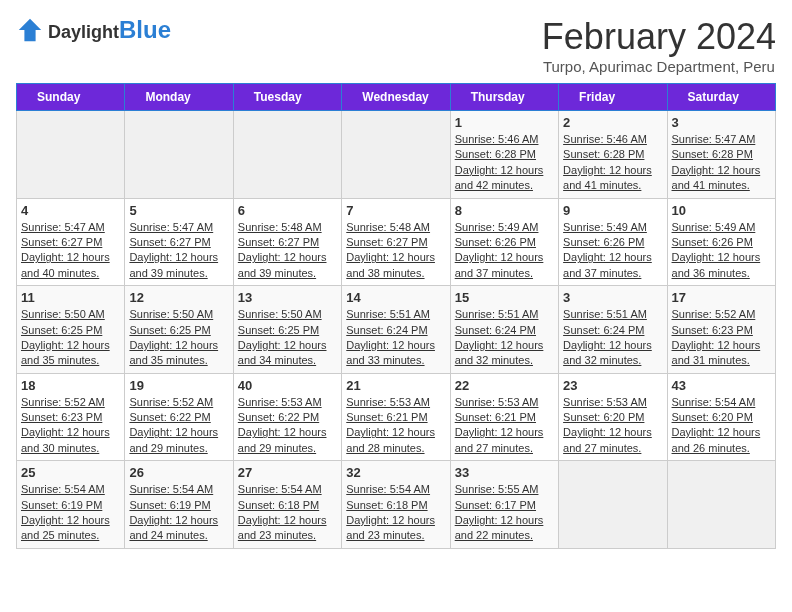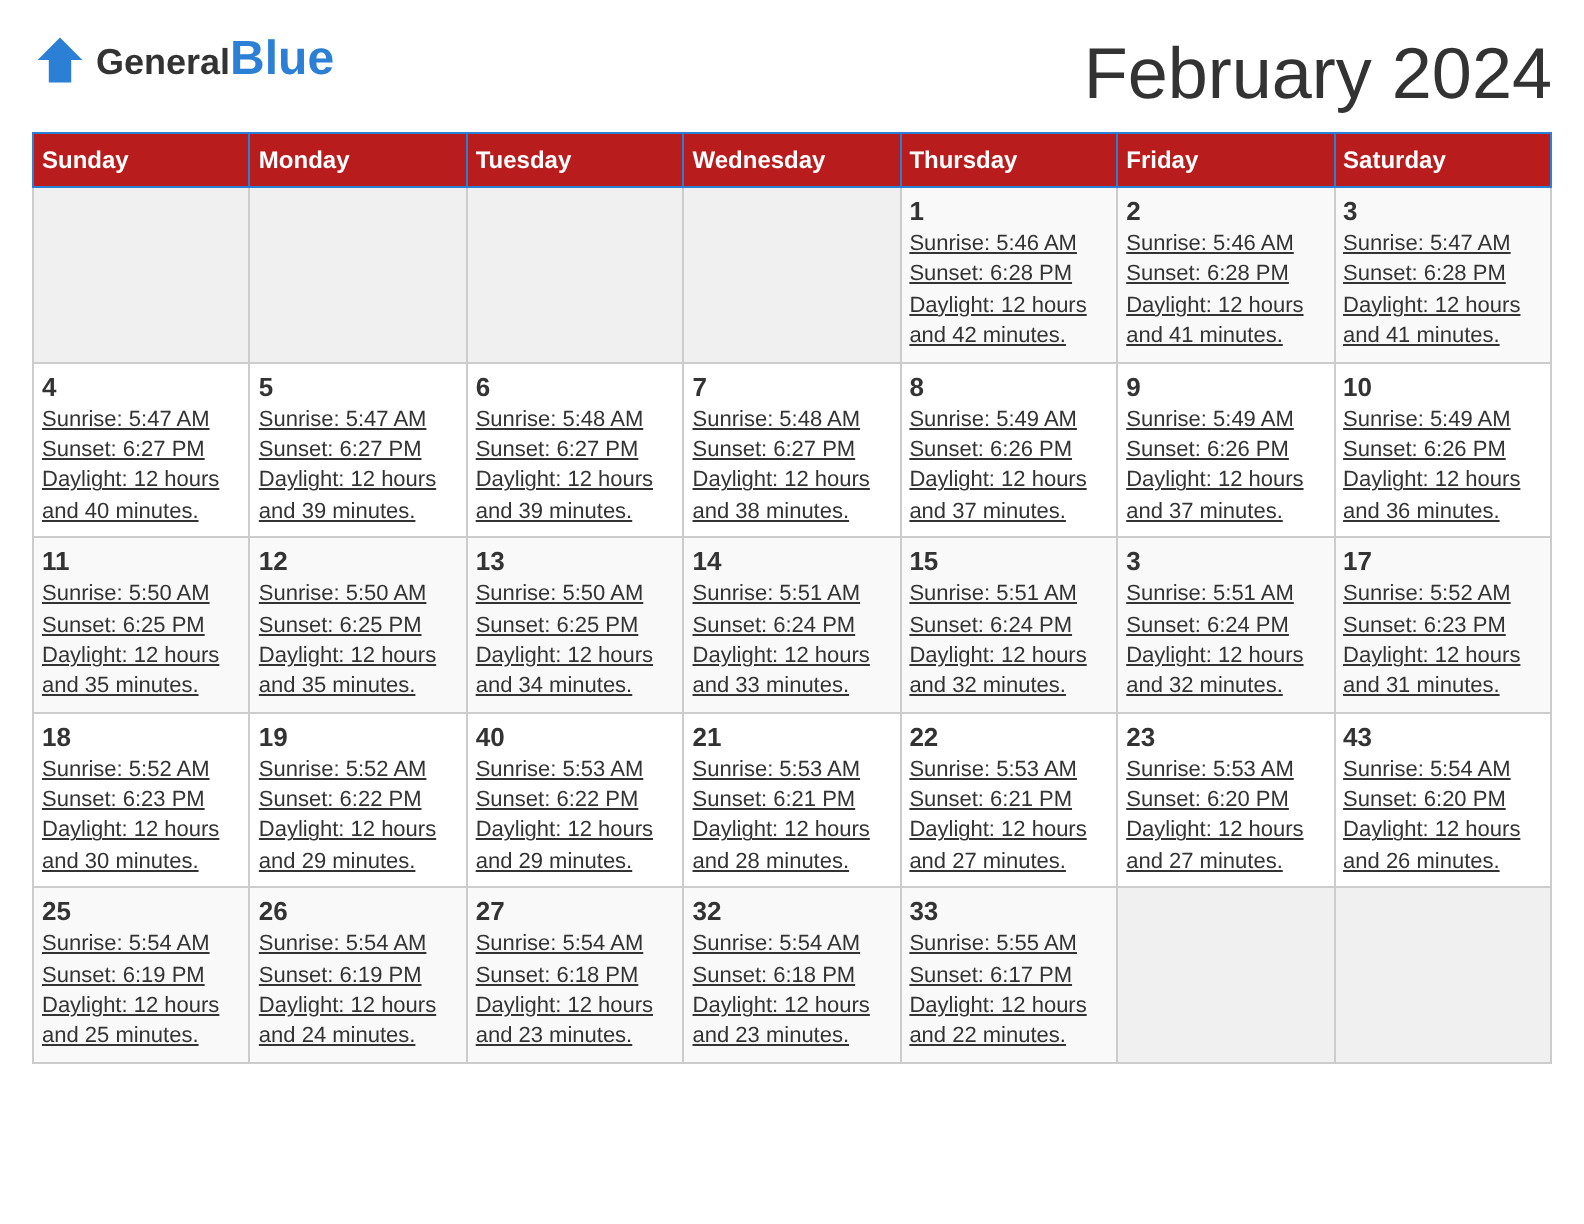--- a/index.html
+++ b/index.html
@@ -29,23 +29,23 @@
     }
     .title-area { text-align: center; }
     .month-title { font-size: 36px; color: #333; font-weight: normal; }
     .subtitle { font-size: 15px; color: #555; }
     table {
       width: 100%;
       border-collapse: collapse;
       font-size: 11px;
     }
     thead tr th {
-      background-color: #b91c1c;
+      background-color: #6d28d9;
       color: #fff;
-      padding: 6px 4px;
+      padding: 6px 20px;
       text-align: left;
       font-size: 12px;
       border: 1px solid #2b7fd4;
     }
     tbody tr td {
       border: 1px solid #ccc;
       vertical-align: top;
       padding: 4px;
       width: calc(100% / 7);
       min-height: 80px;
@@ -70,27 +70,28 @@
 </head>
 <body>
 
 <div class="header">
   <div class="logo">
     <svg class="logo-icon" viewBox="0 0 40 40" xmlns="http://www.w3.org/2000/svg">
       <polygon points="20,4 36,20 28,20 28,36 12,36 12,20 4,20" fill="#2b7fd4"></polygon>
     </svg>
     <div>
       <div style="display:flex; align-items:baseline;">
-        <span class="logo-text-general">General</span>
+        <span class="logo-text-general">Daylight</span>
         <span class="logo-text-blue">Blue</span>
       </div>
     </div>
   </div>
   <div class="title-area">
     <div class="month-title">February 2024</div>
+    <div class="subtitle">Turpo, Apurimac Department, Peru</div>
   </div>
 </div>
 
 <table>
   <thead>
     <tr>
     <th>Sunday</th>
         <th>Monday</th>
         <th>Tuesday</th>
         <th>Wednesday</th>

